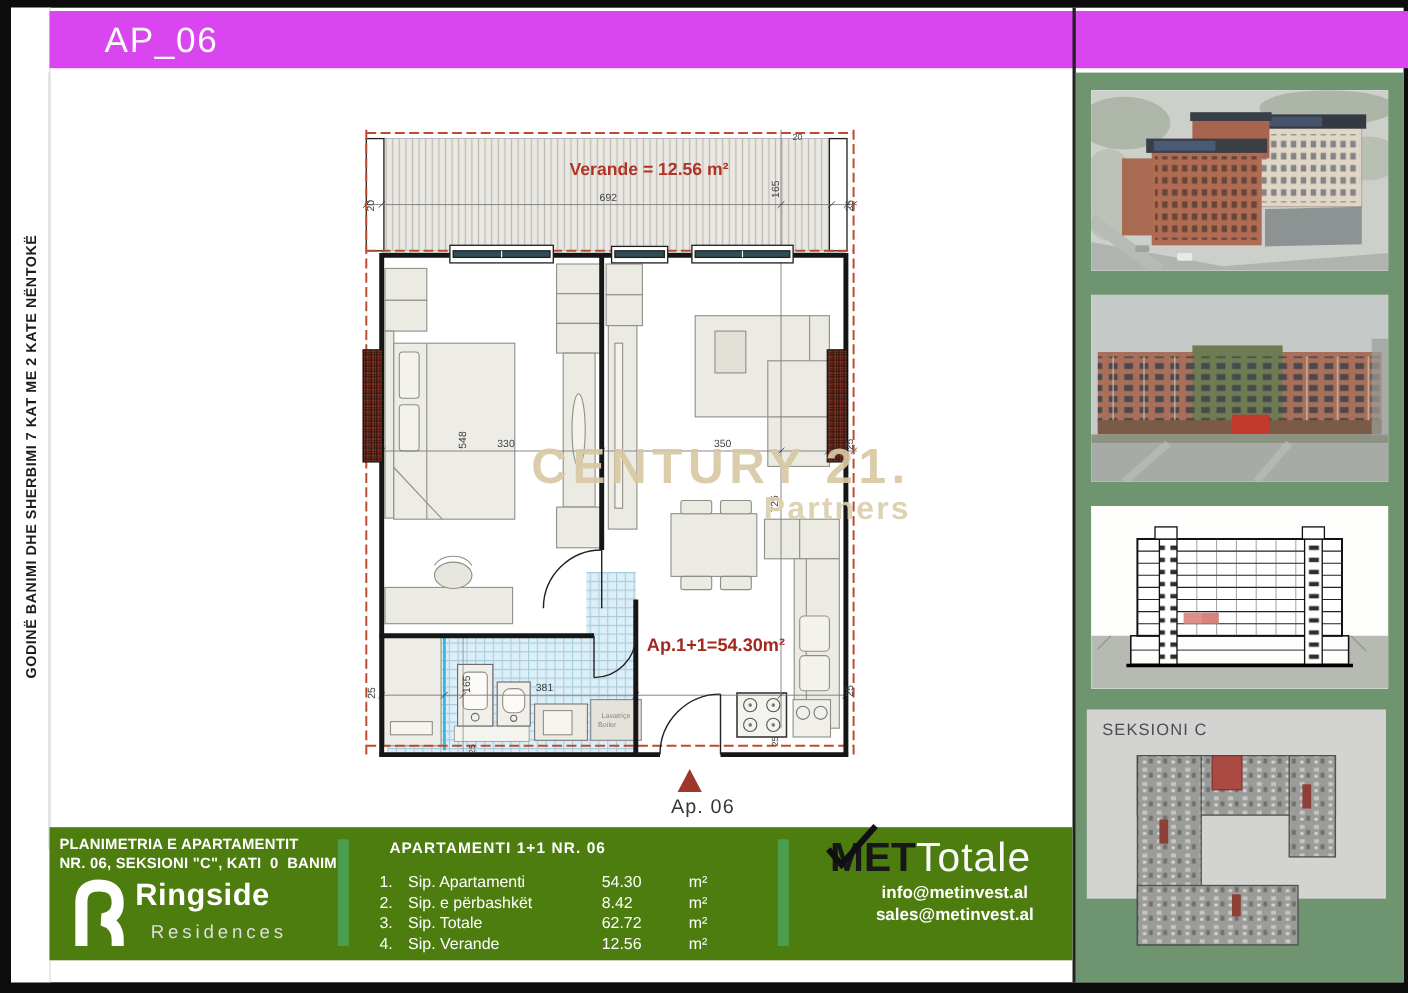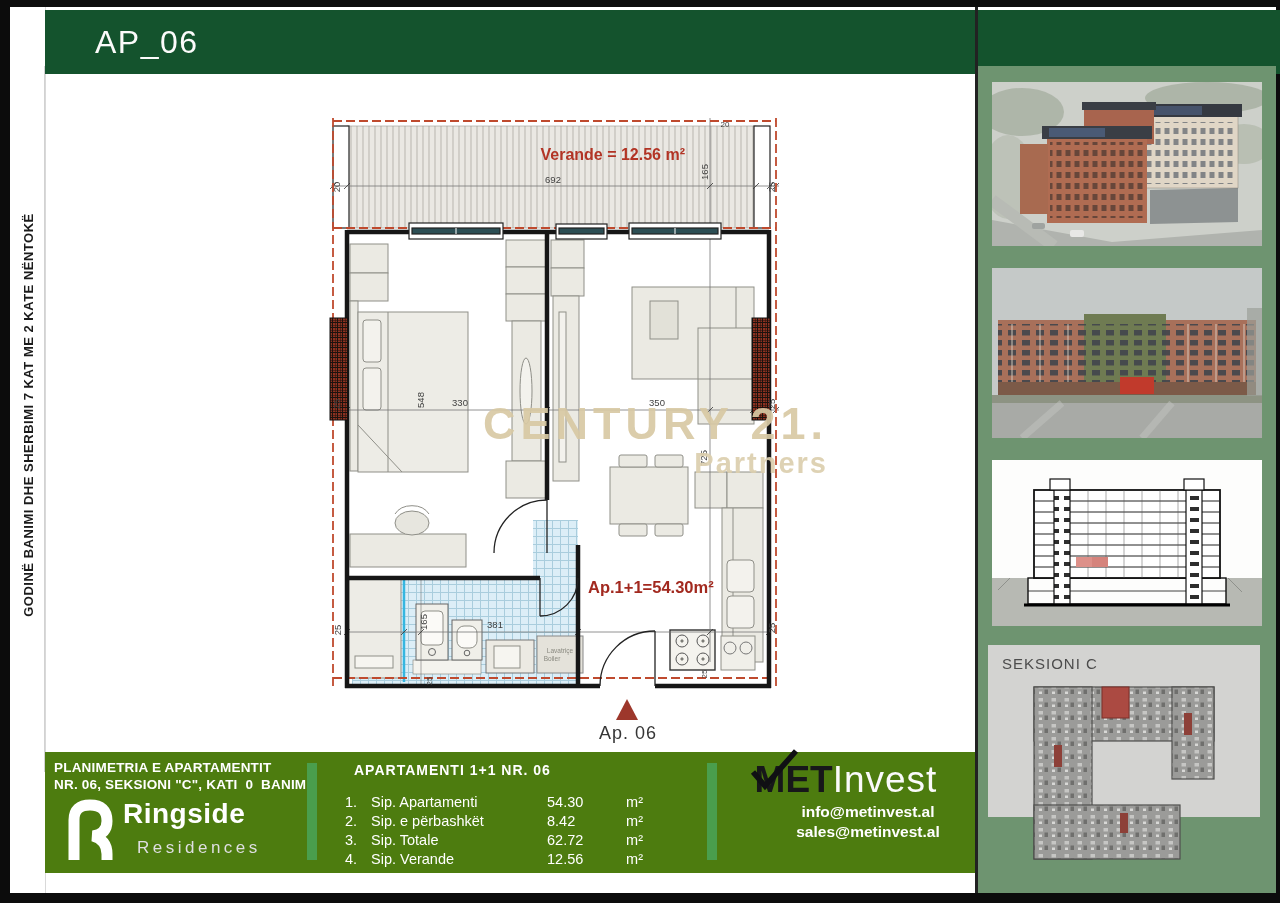--- a/index.html
+++ b/index.html
@@ -9,32 +9,32 @@
   
   .frame-top{left:0;top:0;width:1280px;height:7px;background:#0c0c0c;}
   .frame-left{left:0;top:0;width:10px;height:903px;background:#0c0c0c;}
   .frame-bottom{left:0;top:893px;width:1280px;height:10px;background:#0c0c0c;}
   .frame-right{left:1276px;top:0;width:4px;height:903px;background:#0c0c0c;}
   
   .left-sidebar{left:10px;top:7px;width:35px;height:886px;background:#fff;border-right:1px solid #d9d9d9;}
   .vtext{position:absolute;left:50%;top:46%;transform:translate(-50%,-50%) rotate(-90deg);white-space:nowrap;
          font-size:13px;font-weight:700;letter-spacing:.5px;color:#1b1b1b;}
   
-  .header{left:45px;top:10px;width:1235px;height:64px;background:#14532d;display:flex;align-items:center;}
+  .header{left:45px;top:10px;width:1235px;height:52px;background:#d946ef;display:flex;align-items:center;}
   .header-title{color:#fbfbfa;font-size:32px;font-weight:400;letter-spacing:1.5px;margin-left:50px;}
   .main-divider{left:44px;top:66px;width:1px;height:706px;background:#d2d2d2;}
   .sb-divider{left:975px;top:7px;width:3px;height:886px;background:#222;}
   
-  .verande-label{left:495px;top:146px;width:190px;text-align:right;font-size:16px;font-weight:700;color:#b23425;}
+  .verande-label{left:495px;top:146px;width:190px;text-align:center;font-size:16px;font-weight:700;color:#b23425;}
   .ap-label{left:588px;top:578px;font-size:16.5px;font-weight:700;color:#a2291f;}
   .watermark{left:462px;top:400px;width:366px;text-align:right;color:#d8c9a4;opacity:.92;pointer-events:none;}
   .wm1{font-size:45px;font-weight:700;letter-spacing:5px;line-height:48px;}
   .wm2{font-size:29px;font-weight:700;letter-spacing:2px;color:#dccfae;line-height:30px;}
   .marker-tri{left:616px;top:699px;width:0;height:0;border-left:11px solid transparent;border-right:11px solid transparent;border-bottom:21px solid #9d372b;}
-  .marker-label{left:588px;top:723px;width:80px;text-align:center;font-size:18px;letter-spacing:1px;color:#363636;}
+  .marker-label{left:588px;top:723px;width:80px;text-align:right;font-size:18px;letter-spacing:1px;color:#363636;}
   
   .footer{left:45px;top:752px;width:930px;height:121px;background:#4d7c0f;}
   .footer .abs{position:absolute;}
   .f-line1{left:9px;top:8px;font-size:13.5px;font-weight:700;color:#fff;letter-spacing:.2px;}
   .f-line2{left:9px;top:25px;font-size:13.5px;font-weight:700;color:#fff;letter-spacing:.2px;white-space:pre;}
   .r-icon{left:23px;top:46px;}
   .f-brand{left:78px;top:46px;font-size:28px;font-weight:600;color:#fff;letter-spacing:.5px;}
   .f-brand-sub{left:92px;top:86px;font-size:17px;font-weight:400;color:#dfdfe2;letter-spacing:3.5px;}
   .gbar{width:10px;height:97px;top:11px;background:#4a9e4d;}
   .gbar1{left:262px;} .gbar2{left:662px;}
@@ -307,21 +307,21 @@
         <span class="u">m²</span>
       </div>
     </div>
 
     <div class="abs gbar gbar2"></div>
 
     <div class="abs f-contact">
       <div class="met-logo">
         <svg class="met-check" width="52" height="46" viewBox="0 0 52 46">
           <polyline points="5,24 17,38 48,3" stroke="#101014" stroke-width="5.5" fill="none"></polyline>
-        </svg><span class="met-b">MET</span><span class="met-l">Invest</span>
+        </svg><span class="met-b">MET</span><span class="met-l">Totale</span>
       </div>
       <div class="f-email">info@metinvest.al</div>
       <div class="f-email">sales@metinvest.al</div>
     </div>
   </div>
 
   <div class="abs right-sb">
 
     <svg class="abs sb-img img1" width="270" height="164" viewBox="0 0 270 164">
       <rect width="270" height="164" fill="#cdd0ca"></rect>

